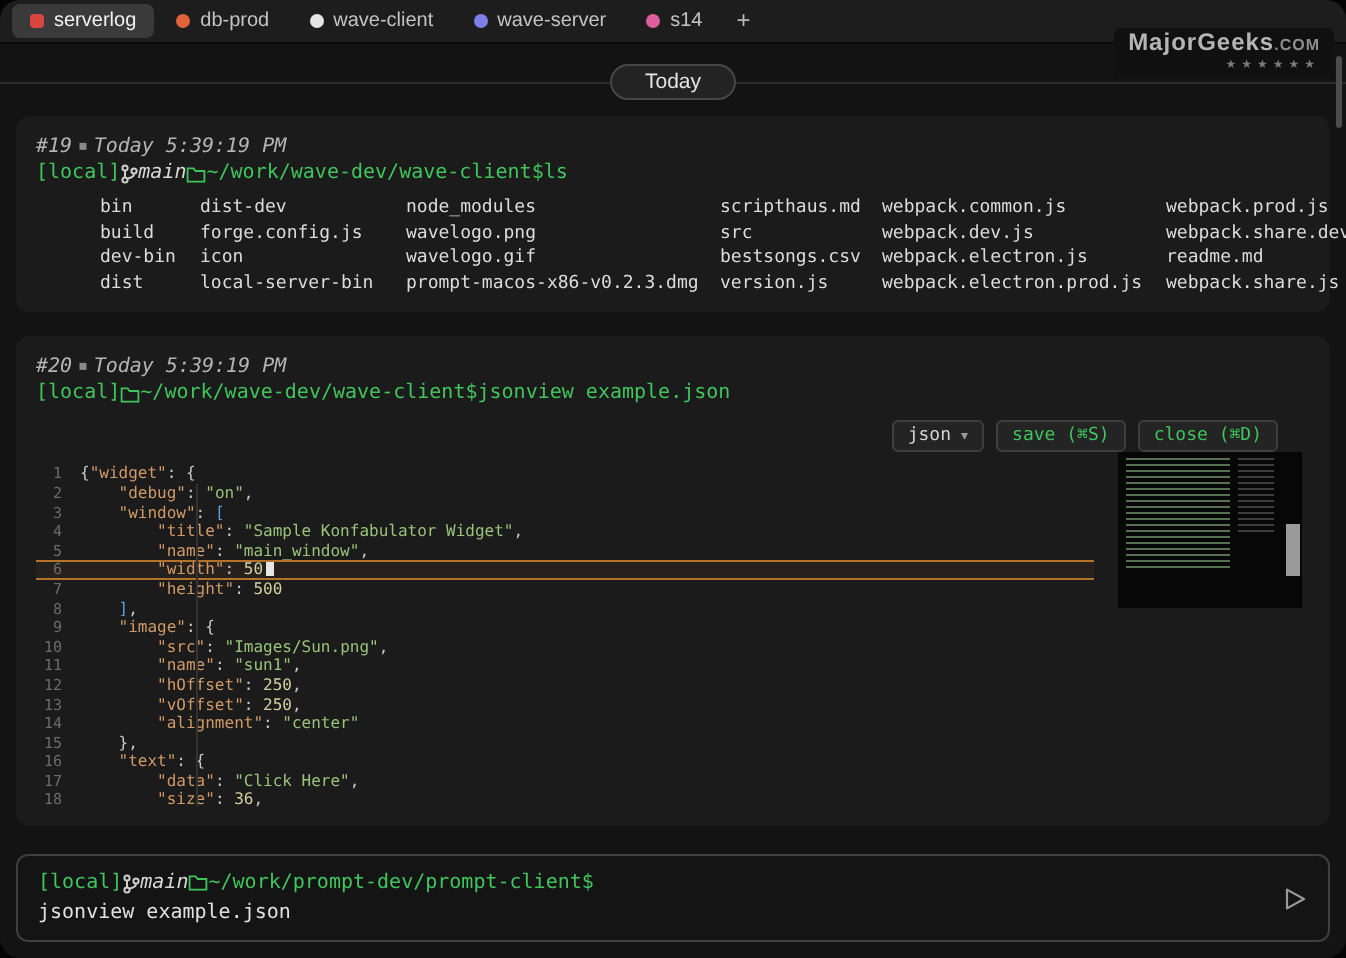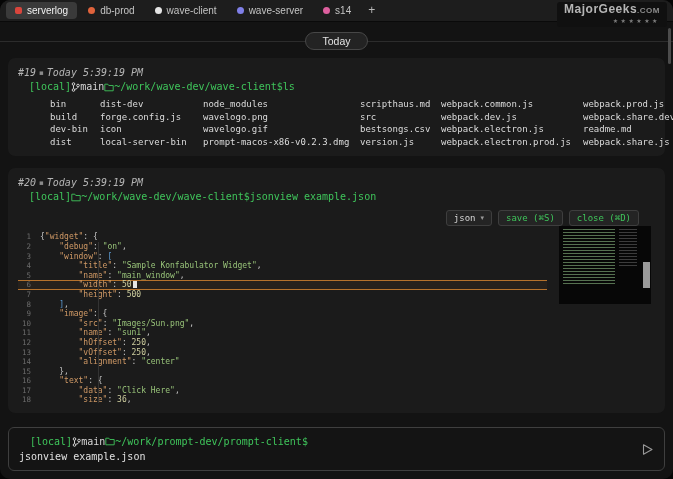--- a/index.html
+++ b/index.html
@@ -13,38 +13,38 @@
   
   .tabbar{position:absolute;top:0;left:0;right:0;height:22px;background:#1d1d1d;display:flex;align-items:center;padding:0 6px;border-bottom:1px solid #0a0a0a;z-index:10;}
   .tabs{display:flex;align-items:center;gap:2px;}
   .tab{display:flex;align-items:center;gap:5px;padding:0 9px;height:17px;border-radius:4px;font:10px "Liberation Sans",sans-serif;color:#c3c3c3;cursor:default;}
   .tab.active{background:#3a3a3a;color:#f2f2f2;justify-content:flex-end;}
   .tab-ic{width:7px;height:7px;border-radius:50%;flex:none;}
   .tab-ic.square{border-radius:2px;}
   .newtab{background:none;border:0;color:#b9b9b9;font:12px "Liberation Sans",sans-serif;padding:0 8px;line-height:17px;}
 
   
-  .watermark{position:absolute;top:2px;right:6px;text-align:right;z-index:40;background:#101010;padding:1px 7px 3px;border-radius:3px;}
+  .watermark{position:absolute;top:14px;right:6px;text-align:right;z-index:40;background:#101010;padding:1px 7px 3px;border-radius:3px;}
   .wm-top{font:bold 12px "Liberation Sans",sans-serif;color:#b5b5b5;letter-spacing:.5px;line-height:13px;}
   .wm-tld{font-size:8px;color:#8d8d8d;font-weight:bold;}
   .wm-stars{font-size:6px;color:#7b7b7b;letter-spacing:2.5px;line-height:7px;font-family:"DejaVu Sans",sans-serif;}
 
   
   .content{position:absolute;top:22px;left:0;right:0;bottom:52px;padding:6px 8px 0;}
   .timeline{position:relative;height:26px;display:flex;align-items:center;justify-content:center;margin-bottom:4px;}
   .timeline::before{content:"";position:absolute;left:-8px;right:-8px;top:50%;height:1px;background:#2c2c2c;}
   .pill{position:relative;background:#232323;border:1px solid #474747;border-radius:11px;padding:2px 16px;font:10.5px "Liberation Sans",sans-serif;color:#e3e3e3;}
 
   .block{background:var(--block);border-radius:7px;padding:8px 10px;margin-bottom:12px;position:relative;}
   .blk-head{font-size:10px;color:#b4b4b4;height:14px;line-height:14px;font-style:italic;}
   .blk-sep{color:#8a8a8a;font-size:7px;vertical-align:1px;margin:0 3px;font-family:"DejaVu Sans",sans-serif;}
 
-  .promptline{display:flex;align-items:center;gap:0;font-size:10px;height:14px;line-height:14px;white-space:pre;margin-left:11px;}
+  .promptline{display:flex;align-items:center;gap:0;font-size:10px;height:14px;line-height:14px;white-space:pre;}
   .p-host,.p-cwd,.p-sym,.p-cmd{color:var(--green);}
-  .p-branchname{color:#d8d8d8;}
+  .p-branchname{color:#d8d8d8;font-style:italic;}
   .p-ic{display:flex;align-items:center;}
 
   
   .ls-grid{display:flex;margin-top:4px;font-size:9px;color:#dcdcdc;}
   .ls-col{display:flex;flex-direction:column;}
   .ls-col.c0{width:50px}.ls-col.c1{width:103px}.ls-col.c2{width:157px}.ls-col.c3{width:81px}.ls-col.c4{width:142px}
   .ls-item{line-height:12.6px;white-space:nowrap;padding-left:32px;}
 
   
   .toolbar{display:flex;justify-content:flex-end;gap:6px;margin:6px 16px 6px 0;height:16px;align-items:flex-end;}

